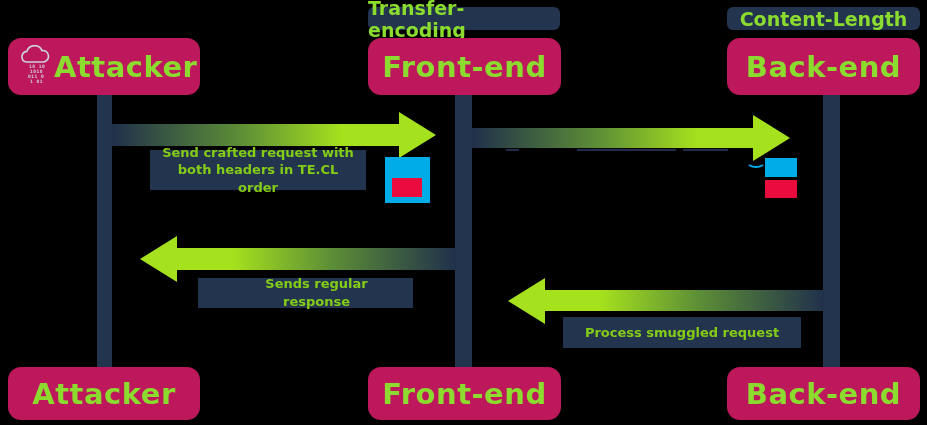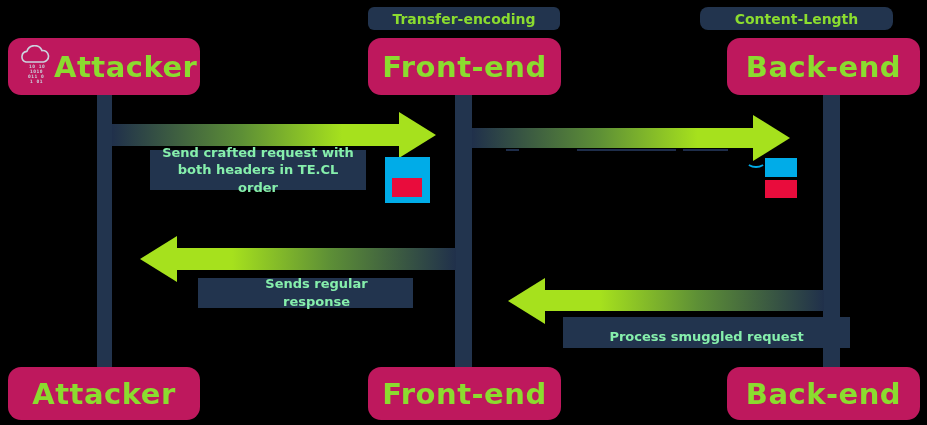--- a/index.html
+++ b/index.html
@@ -12,26 +12,26 @@
   .actor-box{
     background:#be185d;border-radius:13px;color:#8bdc2f;font-weight:bold;
     display:flex;align-items:center;justify-content:center;font-size:29px;
     z-index:3;letter-spacing:0.5px;
   }
   .actor-box .spacer{flex:1;}
   .actor-box .label-center{flex:1;text-align:center;}
   
   .hdr-box{
     background:#22344e;border-radius:6px;color:#8bdc2f;font-weight:bold;
-    display:flex;align-items:center;justify-content:center;font-size:14px;
+    display:flex;align-items:center;justify-content:center;font-size:19px;
     z-index:3;
   }
   
   .msg-box{
-    background:#22344e;border-radius:0;color:#86efac;font-weight:bold;
+    background:#22344e;border-radius:0;color:#84cc16;font-weight:bold;
     display:flex;align-items:center;justify-content:center;font-size:13px;
     text-align:center;z-index:4;line-height:1.35;padding:2px 10px;box-sizing:border-box;
   }
   
   .lifeline{background:#22344e;z-index:1;}
   
   .arrow-body{z-index:2;}
   .grad-right{background:linear-gradient(to right,#20304b 0%,#5d8f36 45%,#a6e11d 80%);}
   .grad-left{background:linear-gradient(to right,#a6e11d 20%,#5d8f36 55%,#20304b 100%);}
   .head{width:0;height:0;z-index:2;}
@@ -52,21 +52,21 @@
 
 <div class="canvas">
 
   <div class="abs lifeline" style="left:97px;top:90px;width:15px;height:282px;"></div>
   <div class="abs lifeline" style="left:455px;top:90px;width:17px;height:282px;"></div>
   <div class="abs lifeline" style="left:823px;top:90px;width:17px;height:282px;"></div>
 
   <div class="abs hdr-box" style="left:368px;top:7px;width:192px;height:23px;">
     <span>Transfer-encoding</span>
   </div>
-  <div class="abs hdr-box" style="left:700px;top:7px;width:193px;height:23px;border-radius:8px;">
+  <div class="abs hdr-box" style="left:727px;top:7px;width:193px;height:23px;">
     <span>Content-Length</span>
   </div>
 
   <div class="abs actor-box" style="left:8px;top:38px;width:192px;height:57px;justify-content:flex-start;">
     <svg class="cloud-icon" width="38" height="44" viewBox="0 0 38 44">
       <path d="M10 17 a5.4 5.4 0 0 1 .9-10.6 A8 8 0 0 1 26 5.6 5.6 5.6 0 0 1 27.5 17 Z" fill="none" stroke="#ccd4df" stroke-width="1.6" stroke-linejoin="round"></path>
       <text x="13" y="23" font-size="4.6" fill="#ccd4df" font-family="DejaVu Sans Mono, monospace">10 10</text>
       <text x="14" y="28" font-size="4.6" fill="#ccd4df" font-family="DejaVu Sans Mono, monospace">1010</text>
       <text x="12" y="33" font-size="4.6" fill="#ccd4df" font-family="DejaVu Sans Mono, monospace">011 0</text>
       <text x="14" y="38" font-size="4.6" fill="#ccd4df" font-family="DejaVu Sans Mono, monospace">1 01</text>
@@ -101,21 +101,21 @@
   <div class="abs blk-red" style="left:765px;top:180px;width:32px;height:18px;"></div>
 
   <div class="abs head head-left" style="left:140px;top:236px;"></div>
   <div class="abs arrow-body grad-left" style="left:176px;top:248px;width:280px;height:22px;"></div>
   <div class="abs msg-box" style="left:198px;top:278px;width:215px;height:30px;padding-left:32px;">
     <span>Sends regular response</span>
   </div>
 
   <div class="abs head head-left" style="left:508px;top:278px;"></div>
   <div class="abs arrow-body grad-left" style="left:544px;top:290px;width:280px;height:21px;"></div>
-  <div class="abs msg-box" style="left:563px;top:317px;width:287px;height:31px;align-items:flex-end;">
+  <div class="abs msg-box" style="left:563px;top:317px;width:238px;height:31px;">
     <span>Process smuggled request</span>
   </div>
 
   <div class="abs actor-box" style="left:8px;top:367px;width:192px;height:53px;">
     <span>Attacker</span>
   </div>
   <div class="abs actor-box" style="left:368px;top:367px;width:193px;height:53px;">
     <span>Front-end</span>
   </div>
   <div class="abs actor-box" style="left:727px;top:367px;width:193px;height:53px;">

